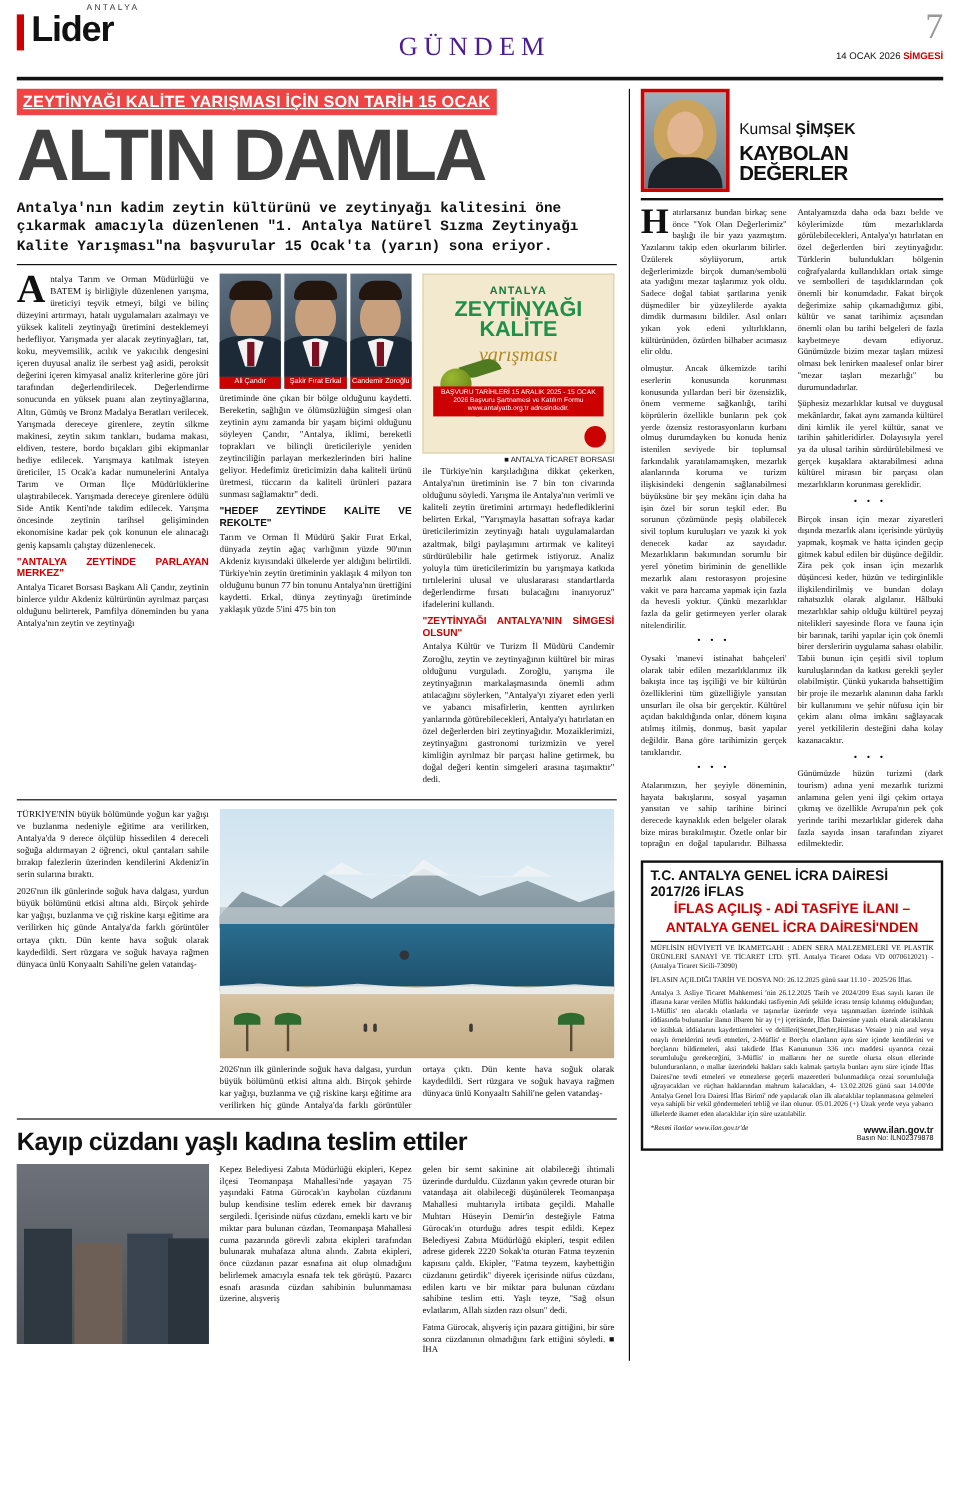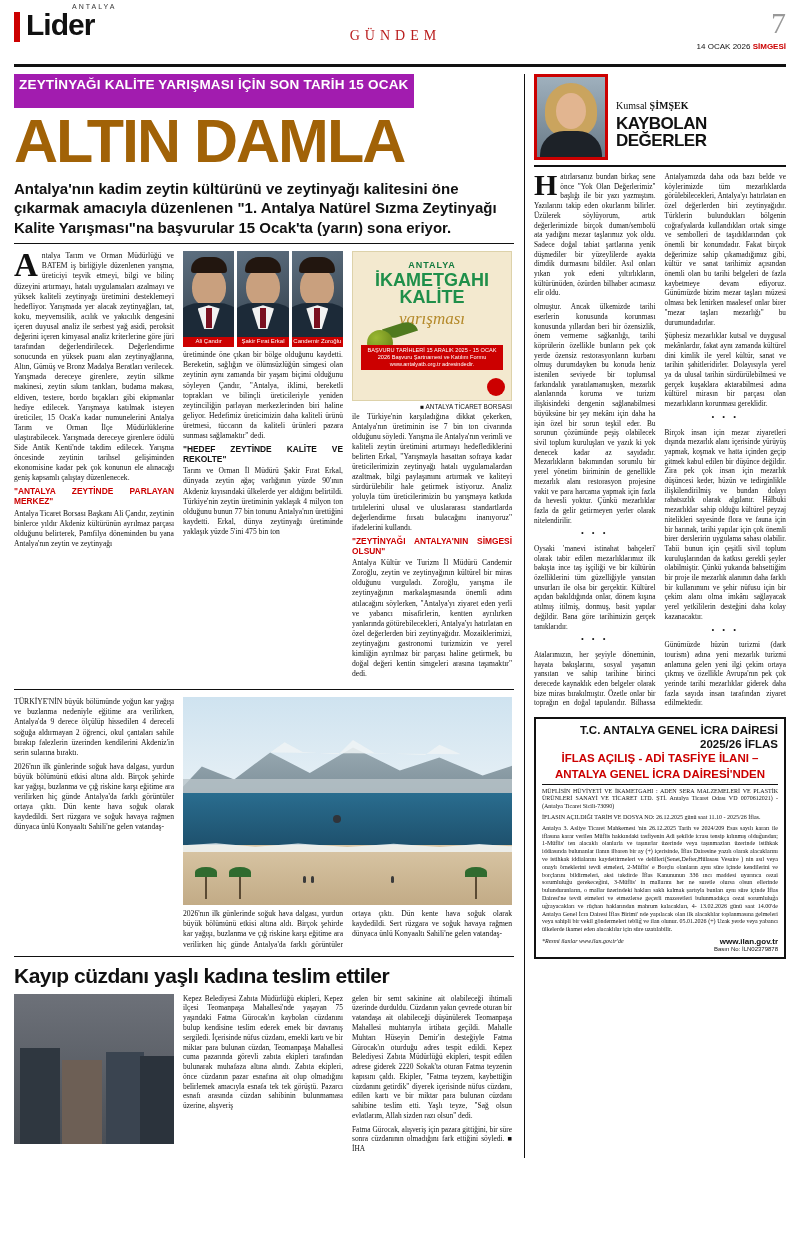--- a/index.html
+++ b/index.html
@@ -17,40 +17,40 @@
   .page { width: 800px; height: 1250px; padding: 10px 14px 8px 14px; position: relative; }
 
   
   .masthead { display: flex; align-items: flex-start; justify-content: space-between; height: 52px; }
   .logo-block { display: flex; align-items: flex-start; }
   .logo-bar { width: 6px; height: 30px; background: #cc0000; margin-right: 6px; margin-top: 2px; }
   .logo-text-wrap { position: relative; }
   .logo-text { font-family: "Liberation Sans", sans-serif; font-weight: bold; font-size: 30px; letter-spacing: -1px; color: #111; line-height: 30px; }
   .logo-sub { position: absolute; top: -7px; left: 46px; font-family: "Liberation Sans", sans-serif; font-size: 7px; letter-spacing: 2px; color: #333; }
   .section-title-wrap { flex: 1; text-align: center; padding-top: 16px; }
-  .section-title { font-family: "Liberation Serif", serif; font-size: 14px; letter-spacing: 5px; color: #b91c1c; }
+  .section-title { font-family: "Liberation Serif", serif; font-size: 22px; letter-spacing: 5px; color: #4c1d95; }
   .date-block { text-align: right; }
   .page-num { font-family: "Liberation Serif", serif; font-size: 30px; color: #999; line-height: 26px; text-align: right; }
   .date-line { font-family: "Liberation Sans", sans-serif; font-size: 8px; margin-top: 6px; color: #111; }
   .date-line .red { color: #cc0000; font-weight: bold; }
   .rule-thick { height: 3px; background: #111; margin-top: 2px; }
 
   
   .content { display: flex; gap: 10px; margin-top: 7px; }
   .left-col { width: 500px; }
   .right-col { width: 262px; border-left: 1px solid #111; padding-left: 9px; }
 
   
-  .kicker { background: #a21caf; color: #fff; font-family: "Liberation Sans", sans-serif;
-            font-weight: bold; font-size: 13.5px; padding: 3px 5px 16px 5px; display: inline-block;
-            letter-spacing: 0.2px; }
+  .kicker { background: #ef4444; color: #fff; font-family: "Liberation Sans", sans-serif;
+            font-weight: bold; font-size: 13.5px; padding: 3px 5px 4px 5px; display: inline-block;
+            letter-spacing: 0.2px; text-decoration: underline; }
   .headline { font-family: "Liberation Sans", sans-serif; font-weight: bold; font-size: 61px;
-              line-height: 0.93; letter-spacing: -2px; margin-top: 5px; color: #a16207; }
+              line-height: 0.93; letter-spacing: -2px; margin-top: 5px; color: #404040; }
   .headline .l2 { display: block; }
-  .subhead { font-family: Liberation Sans, sans-serif; font-weight: bold; font-size: 15px;
+  .subhead { font-family: Liberation Mono, monospace; font-weight: bold; font-size: 12px;
              line-height: 1.3; margin-top: 9px; }
   .hr-thin { border-top: 1px solid #111; margin: 6px 0 7px 0; }
 
   
   .lead-body { display: flex; gap: 9px; }
   .lb-col { width: 160px; font-size: 7.6px; line-height: 1.33; text-align: justify; }
   .lb-col p { margin: 0 0 4px 0; }
   .dropcap { float: left; font-size: 33px; line-height: 25px; font-weight: bold;
              padding: 2px 4px 0 0; font-family: "Liberation Serif", serif; }
 
@@ -129,32 +129,32 @@
   .s3-col { width: 160px; font-size: 7.4px; line-height: 1.32; text-align: justify; }
   .s3-col p { margin: 0 0 4px 0; }
   .s3-col b { font-weight: bold; }
 
   
   .col-head { display: flex; gap: 8px; align-items: flex-start; }
   .col-photo { width: 74px; height: 86px; border: 3px solid #cc0000; background: linear-gradient(#9fb0bd,#6a7b88); position: relative; overflow: hidden; }
   .col-photo .ch-hair { position: absolute; top: 6px; left: 50%; transform: translateX(-50%); width: 52px; height: 54px; border-radius: 50% 50% 40% 40%; background: #caa45e; }
   .col-photo .ch-face { position: absolute; top: 16px; left: 50%; transform: translateX(-50%); width: 30px; height: 36px; border-radius: 50%; background: #e2b590; }
   .col-photo .ch-body { position: absolute; bottom: 0; left: 50%; transform: translateX(-50%); width: 62px; height: 26px; background: #1d2228; border-radius: 24px 24px 0 0; }
-  .col-name { font-family: Liberation Serif, serif; font-size: 10px; margin-top: 26px; }
+  .col-name { font-family: Liberation Sans, sans-serif; font-size: 13px; margin-top: 26px; }
   .col-name b { font-weight: bold; }
   .col-title { font-family: "Liberation Sans", sans-serif; font-weight: bold; font-size: 17px; line-height: 1.02; margin-top: 4px; letter-spacing: -0.5px; }
   .col-rule { border-top: 2px solid #111; margin: 5px 0 5px 0; }
   .col-body { column-count: 2; column-gap: 9px; font-size: 7.3px; line-height: 1.33; text-align: justify; }
   .col-body p { margin: 0 0 4px 0; }
   .col-body .dropcap2 { float: left; font-size: 30px; line-height: 22px; font-weight: bold; padding: 2px 3px 0 0; }
   .stars { text-align: center; letter-spacing: 3px; font-size: 8px; margin: 2px 0 4px 0; }
 
   
   .legal { border: 2px solid #111; margin-top: 7px; padding: 5px 6px; }
-  .legal h3 { font-family: "Liberation Sans", sans-serif; font-weight: bold; text-align: right;
+  .legal h3 { font-family: "Liberation Sans", sans-serif; font-weight: bold; text-align: left;
               font-size: 11.5px; margin: 0 0 1px 0; line-height: 1.12; }
   .legal h4 { font-family: "Liberation Sans", sans-serif; font-weight: bold; text-align: center;
               font-size: 11.5px; color: #cc0000; margin: 0 0 3px 0; line-height: 1.12; }
   .legal .lrule { border-top: 1px solid #111; margin: 3px 0; }
   .legal p { font-size: 6.5px; line-height: 1.3; text-align: justify; margin: 0 0 3px 0; }
   .legal .tiny { font-size: 6px; }
   .legal .note { font-size: 6px; font-style: italic; }
   .legal-foot { display: flex; justify-content: space-between; align-items: center; margin-top: 3px; }
   .legal-foot .web { font-family: "Liberation Sans", sans-serif; font-weight: bold; font-size: 8px; }
   .basin { font-family: "Liberation Sans", sans-serif; font-size: 6px; text-align: right; }
@@ -244,21 +244,21 @@
           </div>
           <p>üretiminde öne çıkan bir bölge olduğunu kaydetti. Bereketin, sağlığın ve ölümsüzlüğün simgesi olan zeytinin aynı zamanda bir yaşam biçimi olduğunu söyleyen Çandır, "Antalya, iklimi, bereketli toprakları ve bilinçli üreticileriyle yeniden zeytinciliğin parlayan merkezlerinden biri haline geliyor. Hedefimiz üreticimizin daha kaliteli ürünü üretmesi, tüccarın da kaliteli ürünleri pazara sunması sağlamaktır" dedi.</p>
           <div class="subsec-blk">"HEDEF ZEYTİNDE KALİTE VE REKOLTE"</div>
           <p>Tarım ve Orman İl Müdürü Şakir Fırat Erkal, dünyada zeytin ağaç varlığının yüzde 90'ının Akdeniz kıyısındaki ülkelerde yer aldığını belirtildi. Türkiye'nin zeytin üretiminin yaklaşık 4 milyon ton olduğunu bunun 77 bin tonunu Antalya'nın ürettiğini kaydetti. Erkal, dünya zeytinyağı üretiminde yaklaşık yüzde 5'ini 475 bin ton</p>
         </div>
 
         <div class="lb-col">
           <div class="promo-box">
             <div class="promo-img">
               <div class="pt1">ANTALYA</div>
-              <div class="pt2">İKAMETGAHI KALİTE</div>
+              <div class="pt2">ZEYTİNYAĞI KALİTE</div>
               <div class="pt3">yarışması</div>
               <div class="leaf"></div>
               <div class="olive o1"></div>
               <div class="olive o2"></div>
               <div class="label-red">BAŞVURU TARİHLERİ
 15 ARALIK 2025 - 15 OCAK 2026
 Başvuru Şartnamesi ve Katılım Formu
 www.antalyatb.org.tr adresindedir.</div>
               <div class="logo-dot"></div>
             </div>
@@ -349,21 +349,21 @@
         <p>Atalarımızın, her şeyiyle döneminin, hayata bakışlarını, sosyal yaşamın yansıtan ve sahip tarihine birinci derecede kaynaklık eden belgeler olarak bize miras bırakılmıştır. Özetle onlar bir toprağın en doğal tapularıdır. Bilhassa Antalyamızda daha oda bazı belde ve köylerimizde tüm mezarlıklarda görülebilecekleri, Antalya'yı hatırlatan en özel değerlerden biri zeytinyağıdır. Türklerin bulundukları bölgenin coğrafyalarda kullandıkları ortak simge ve sembolleri de taşıdıklarından çok önemli bir konumdadır. Fakat birçok değerimize sahip çıkamadığımız gibi, kültür ve sanat tarihimiz açısından önemli olan bu tarihi belgeleri de fazla kaybetmeye devam ediyoruz. Günümüzde bizim mezar taşları müzesi olması bek lenirken maalesef onlar birer "mezar taşları mezarlığı" bu durumundadırlar.</p>
         <p>Şüphesiz mezarlıklar kutsal ve duygusal mekânlardır, fakat aynı zamanda kültürel dini kimlik ile yerel kültür, sanat ve tarihin şahitleridirler. Dolayısıyla yerel ya da ulusal tarihin sürdürülebilmesi ve gerçek kuşaklara aktarabilmesi adına kültürel mirasın bir parçası olan mezarlıkların korunması gereklidir.</p>
         <div class="stars">• • •</div>
         <p>Birçok insan için mezar ziyaretleri dışında mezarlık alanı içerisinde yürüyüş yapmak, koşmak ve hatta içinden geçip gitmek kabul edilen bir düşünce değildir. Zira pek çok insan için mezarlık düşüncesi keder, hüzün ve tedirginlikle ilişkilendirilmiş ve bundan dolayı rahatsızlık olarak algılanır. Hâlbuki mezarlıklar sahip olduğu kültürel peyzaj nitelikleri sayesinde flora ve fauna için bir barınak, tarihi yapılar için çok önemli birer dersleririn uygulama sahası olabilir. Tabii bunun için çeşitli sivil toplum kuruluşlarından da katkısı gerekli şeyler olabilmiştir. Çünkü yukarıda bahsettiğim bir proje ile mezarlık alanının daha farklı bir kullanımını ve şehir nüfusu için bir çekim alanı olma imkânı sağlayacak yerel yetkililerin desteğini daha kolay kazanacaktır.</p>
         <div class="stars">• • •</div>
         <p>Günümüzde hüzün turizmi (dark tourism) adına yeni mezarlık turizmi anlamına gelen yeni ilgi çekim ortaya çıkmış ve özellikle Avrupa'nın pek çok yerinde tarihi mezarlıklar giderek daha fazla sayıda insan tarafından ziyaret edilmektedir.</p>
       </div>
 
       <div class="legal">
         <h3>T.C. ANTALYA GENEL İCRA DAİRESİ</h3>
-        <h3>2025/26 İFLAS</h3>
+        <h3>2017/26 İFLAS</h3>
         <h4>İFLAS AÇILIŞ - ADİ TASFİYE İLANI –</h4>
         <h4>ANTALYA GENEL İCRA DAİRESİ'NDEN</h4>
         <div class="lrule"></div>
         <p class="tiny">MÜFLİSİN HÜVİYETİ VE İKAMETGAHI : ADEN SERA MALZEMELERİ VE PLASTİK ÜRÜNLERİ SANAYİ VE TİCARET LTD. ŞTİ. Antalya Ticaret Odası VD 0070612021) - (Antalya Ticaret Sicili-73090)</p>
         <p class="tiny">İFLASIN AÇILDIĞI TARİH VE DOSYA NO: 26.12.2025 günü saat 11.10 - 2025/26 İflas.</p>
         <p class="tiny">Antalya 3. Asliye Ticaret Mahkemesi 'nin 26.12.2025 Tarih ve 2024/209 Esas sayılı kararı ile iflasına karar verilen Müflis hakkındaki tasfiyenin Adi şekilde icrası tensip kılınmış olduğundan; 1-Müflis' ten alacaklı olanlarla ve taşınırlar üzerinde veya taşınmazları üzerinde istihkak iddiasında bulunanlar ilanın ilbaren bir ay (+) içerisinde, İflas Dairesine yazılı olarak alacaklarını ve istihkak iddialarını kaydettirmeleri ve delilleri(Senet,Defter,Hülasası Vesaire ) nin asıl veya onaylı örneklerini tevdi etmeleri, 2-Müflis' e Borçlu olanların aynı süre içinde kendilerini ve borçlarını bildirmeleri, aksi takdirde İflas Kanununun 336 ıncı maddesi uyarınca cezai sorumluluğu gerekeceğini, 3-Müflis' in mallarını her ne suretle olursa olsun ellerinde bulunduranların, o mallar üzerindeki hakları saklı kalmak şartıyla bunları aynı süre içinde İflas Dairesi'ne tevdi etmeleri ve etmezlerse geçerli mazeretleri bulunmadıkça cezai sorumluluğa uğrayacakları ve rüçhan haklarından mahrum kalacakları, 4- 13.02.2026 günü saat 14.00'de Antalya Genel İcra Dairesi İflas Birimi' nde yapılacak olan ilk alacaklılar toplanmasına gelmeleri veya sahipli bir vekil göndermeleri tebliğ ve ilan olunur. 05.01.2026 (+) Uzak yerde veya yabancı ülkelerde ikamet eden alacaklılar için süre uzatılabilir.</p>
         <div class="legal-foot">
           <span class="note">*Resmi ilanlar www.ilan.gov.tr'de</span>
           <span class="web">www.ilan.gov.tr</span>
         </div>

